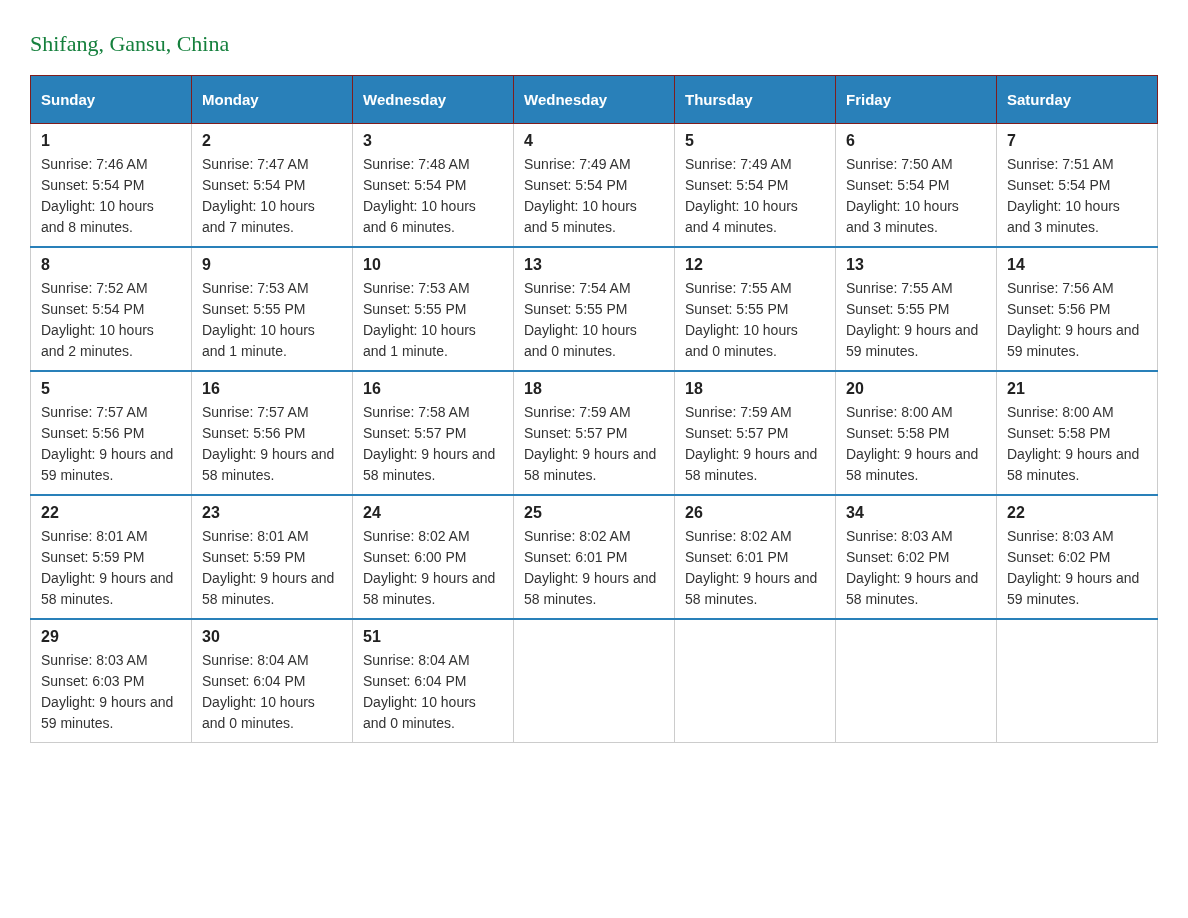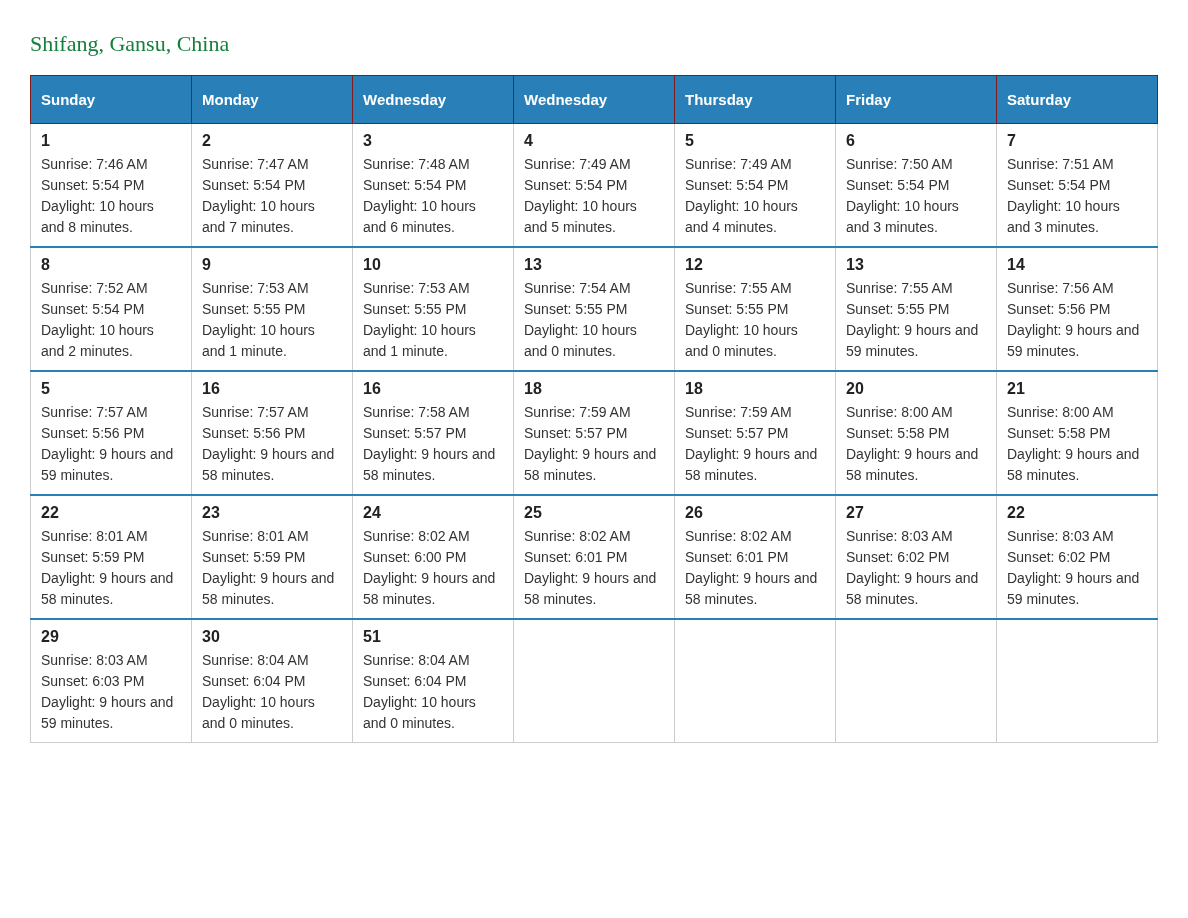--- a/index.html
+++ b/index.html
@@ -226,21 +226,21 @@
       </td>
         <td>
         <span class="day-num">25</span>
         <span class="day-info">Sunrise: 8:02 AM<br>Sunset: 6:01 PM<br>Daylight: 9 hours and 58 minutes.</span>
       </td>
         <td>
         <span class="day-num">26</span>
         <span class="day-info">Sunrise: 8:02 AM<br>Sunset: 6:01 PM<br>Daylight: 9 hours and 58 minutes.</span>
       </td>
         <td>
-        <span class="day-num">27</span>
+        <span class="day-num">34</span>
         <span class="day-info">Sunrise: 8:03 AM<br>Sunset: 6:02 PM<br>Daylight: 9 hours and 58 minutes.</span>
       </td>
         <td>
         <span class="day-num">22</span>
         <span class="day-info">Sunrise: 8:03 AM<br>Sunset: 6:02 PM<br>Daylight: 9 hours and 59 minutes.</span>
       </td>
       </tr>
       <tr>
         <td>
         <span class="day-num">29</span>

